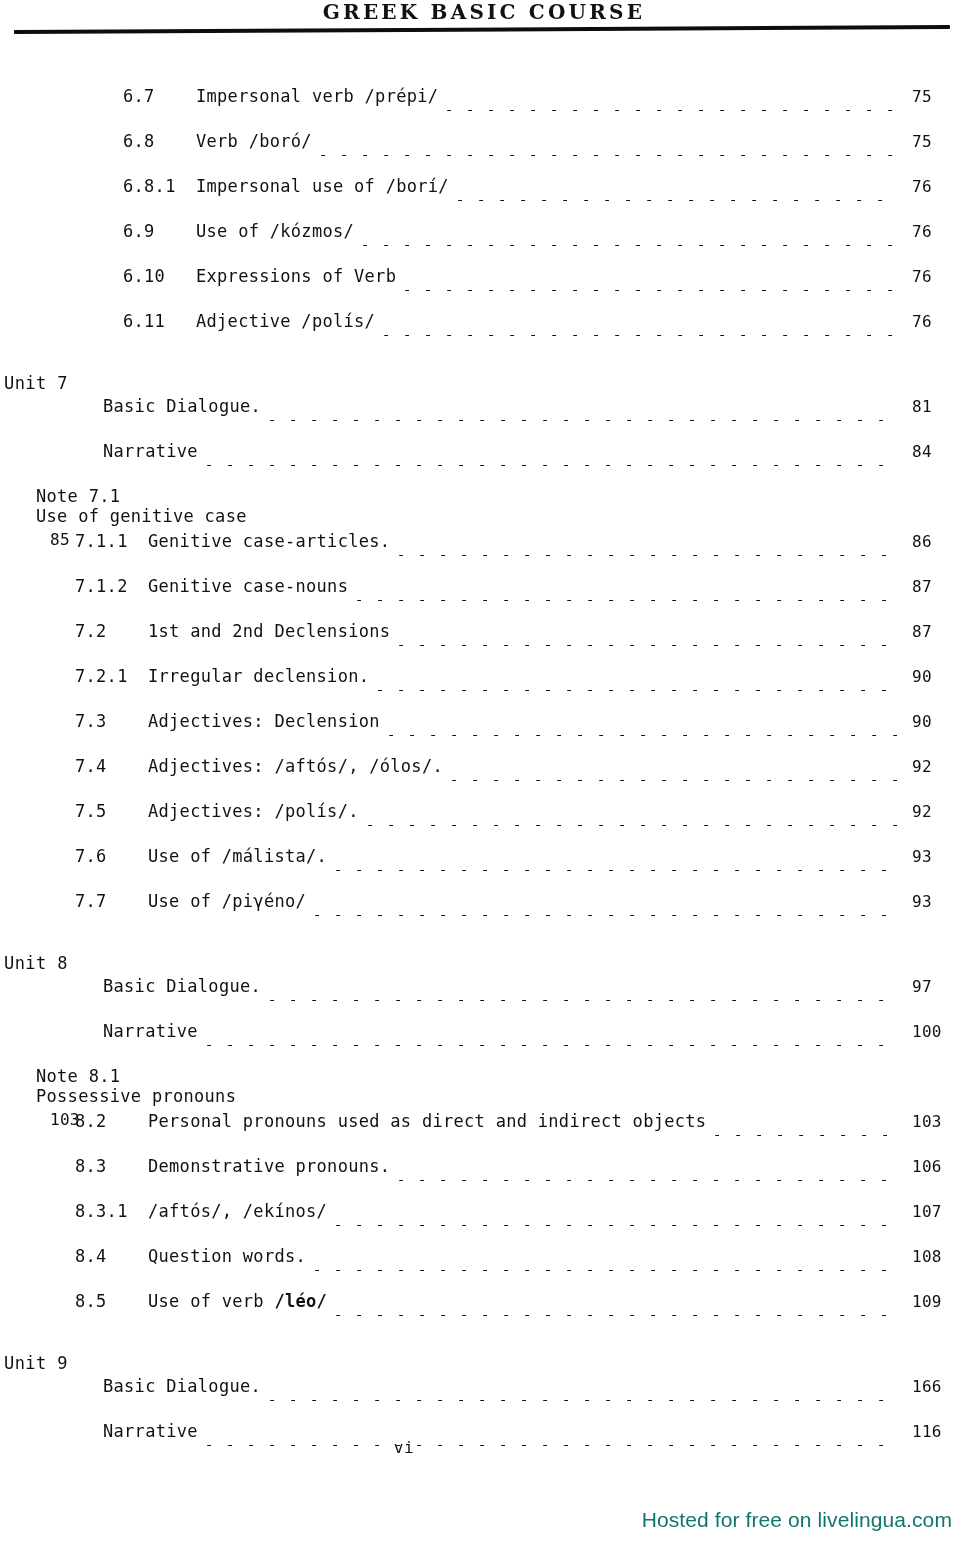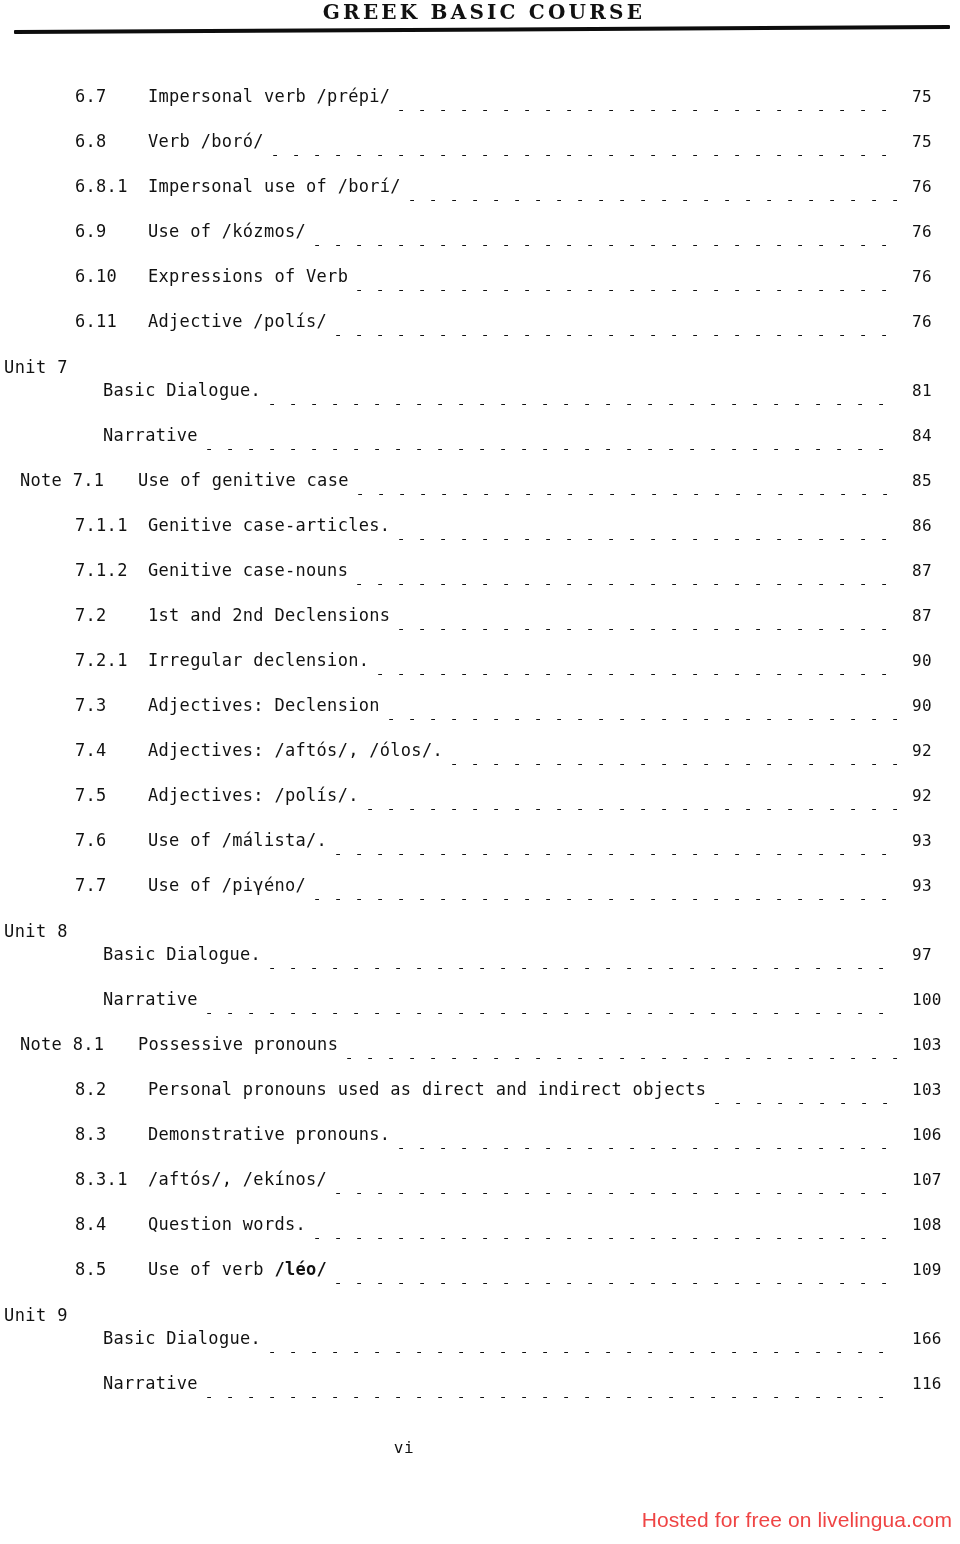--- a/index.html
+++ b/index.html
@@ -55,36 +55,36 @@
     width: 960px;
   }
 
   .unit-head {
     font-size: 17px;
     line-height: 22px;
     margin: 0 0 2px 4px;
     letter-spacing: 0.4px;
     white-space: nowrap;
   }
-  .unit-head.unit-gap { }
+  .unit-head.unit-gap { margin-top: 16px; }
 
   .toc-row {
     display: flex;
     align-items: baseline;
     height: 45px;
     font-size: 17px;
     line-height: 20px;
     letter-spacing: 0.3px;
     white-space: nowrap;
   }
 
   
   .toc-row.lvl-plain  { padding-left: 30px; }
-  .toc-row.lvl-note   { padding-left: 20px; }
-  .toc-row.lvl-num    { padding-left: 75px; }
+  .toc-row.lvl-note   { padding-left: 36px; flex-direction: column; }
+  .toc-row.lvl-num    { padding-left: 75px; margin-left: 48px; }
   .toc-row.lvl-sub    { padding-left: 75px; justify-content: center; }
 
   .row-num {
     flex: 0 0 auto;
     min-width: 73px;
   }
   .lvl-note .row-num { min-width: 118px; }
 
   .row-title {
     flex: 0 0 auto;
@@ -319,13 +319,13 @@
     </div>
     <div class="toc-row lvl-plain">
       <span class="row-num"></span>
       <span class="row-title">Narrative</span>
       <span class="leader"></span>
       <span class="row-page">116</span>
     </div>
   </div>
 
 <div class="folio">vi</div>
-<div class="hosted-banner" style="color: #ef4444;">Hosted for free on livelingua.com</div>
+<div class="hosted-banner" style="color: #0f766e;">Hosted for free on livelingua.com</div>
 
 </body></html>

